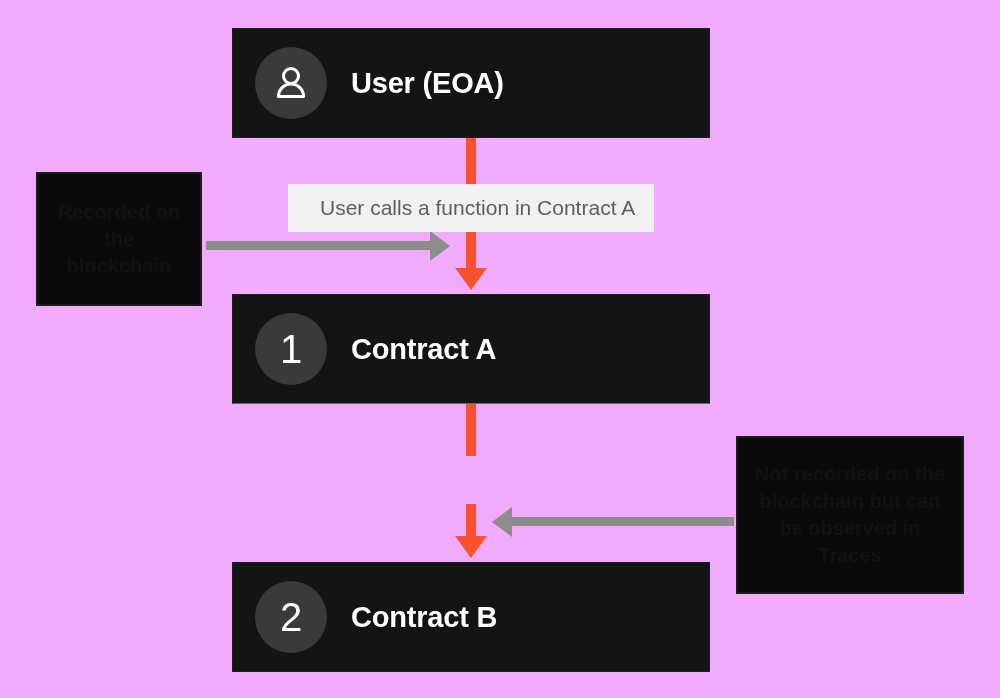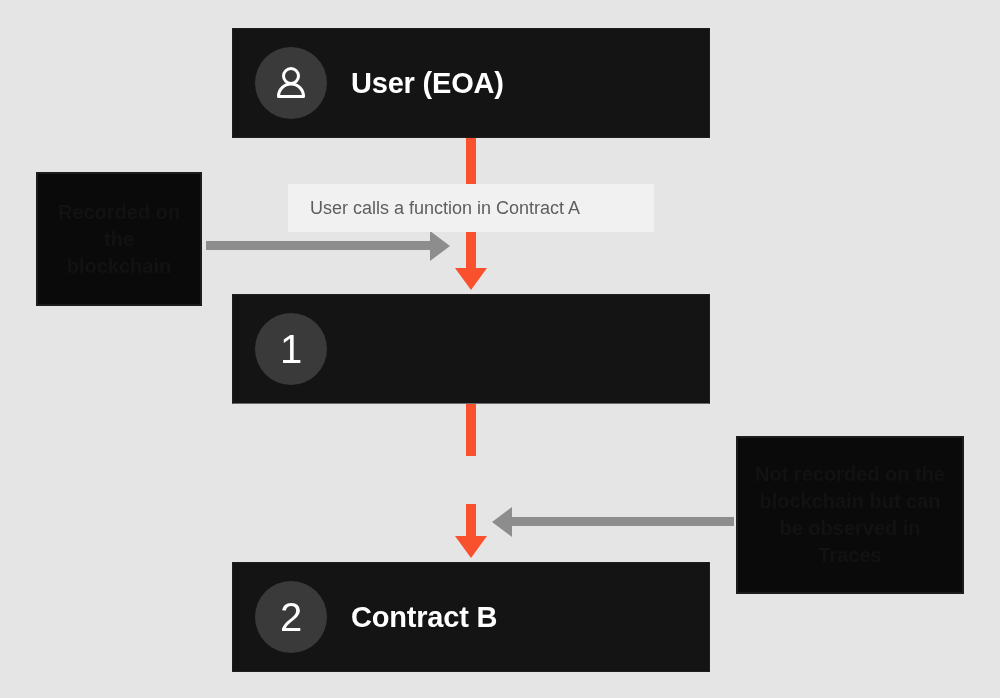--- a/index.html
+++ b/index.html
@@ -10,21 +10,21 @@
     height: 698px;
     background: #000000;
     font-family: "Liberation Sans", sans-serif;
     overflow: hidden;
   }
 
   #canvas {
     position: relative;
     width: 1000px;
     height: 698px;
-    background: #e5e5e5;
+    background: #f0abfc;
   }
 
   
   .node-box {
     position: absolute;
     background: #141414;
     border: 1px solid #1e1e1e;
     display: flex;
     align-items: center;
     padding-left: 22px;
@@ -88,23 +88,23 @@
   
   #orange-seg-4 { left: 466px; top: 504px; height: 36px; }
   #orange-head-2{ left: 455px; top: 536px; }
 
   
   .caption-box {
     position: absolute;
     background: #f1f1f1;
     display: flex;
     align-items: center;
-    padding: 0 22px;
+    padding: 0 32px;
     color: #5e5e5e;
-    font-size: 18px;
+    font-size: 21px;
     white-space: nowrap;
   }
   #caption-1 { left: 288px; top: 184px; width: 366px; height: 48px; }
   #caption-2 { left: 232px; top: 456px; width: 480px; height: 50px; }
 
   
   .annot-box {
     position: absolute;
     background: #0a0a0a;
     border: 2px solid #1c1c1c;
@@ -173,20 +173,21 @@
           <circle cx="20" cy="13" r="7.5" fill="none" stroke="#ffffff" stroke-width="3"></circle>
           <path d="M7.5 33.5 A12.5 12.5 0 0 1 32.5 33.5 Z" fill="none" stroke="#ffffff" stroke-width="3" stroke-linejoin="round"></path>
         </svg>
       </span>
     </div>
     <div class="node-label">User (EOA)</div>
   </div>
 
   <div class="node-box" id="node-contract-a">
     <div class="node-badge">1</div>
+    <div class="node-label">Contract A</div>
   </div>
 
   <div class="node-box" id="node-contract-b">
     <div class="node-badge">2</div>
     <div class="node-label">Contract B</div>
   </div>
 
   <div class="caption-box" id="caption-1">User calls a function in Contract A</div>
 
   <div class="annot-box" id="annot-left">Recorded on the blockchain</div>

